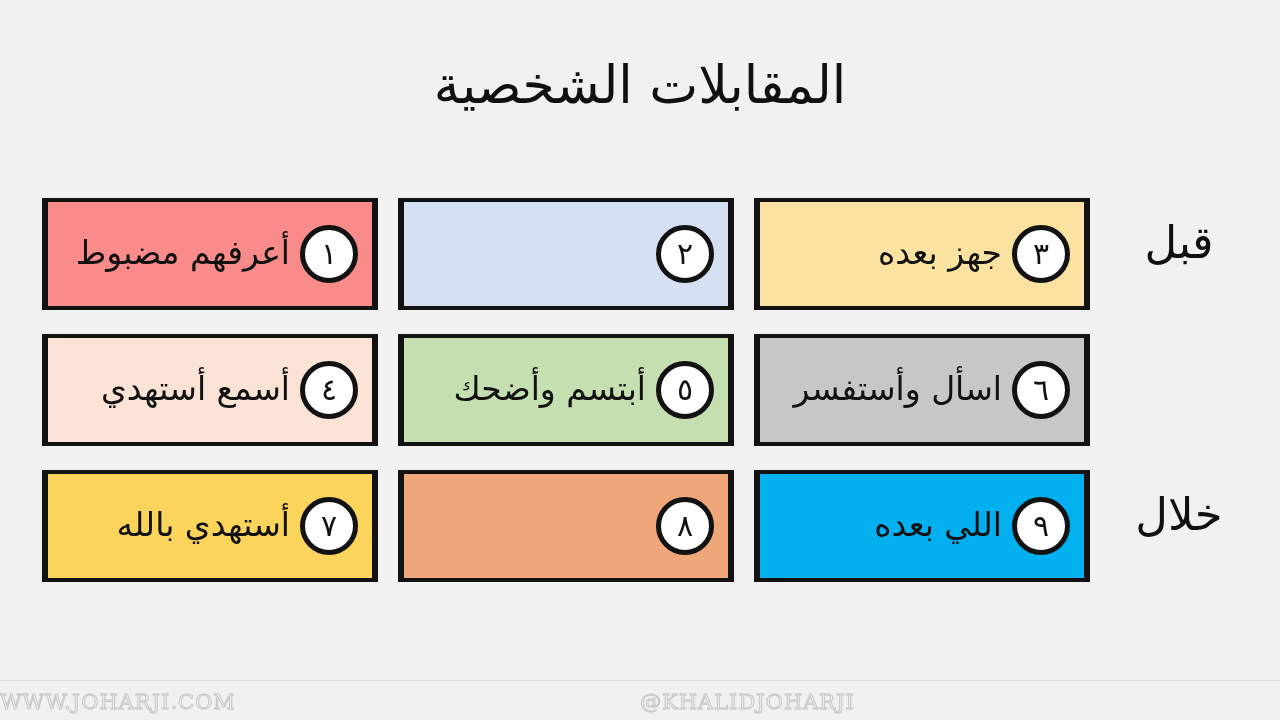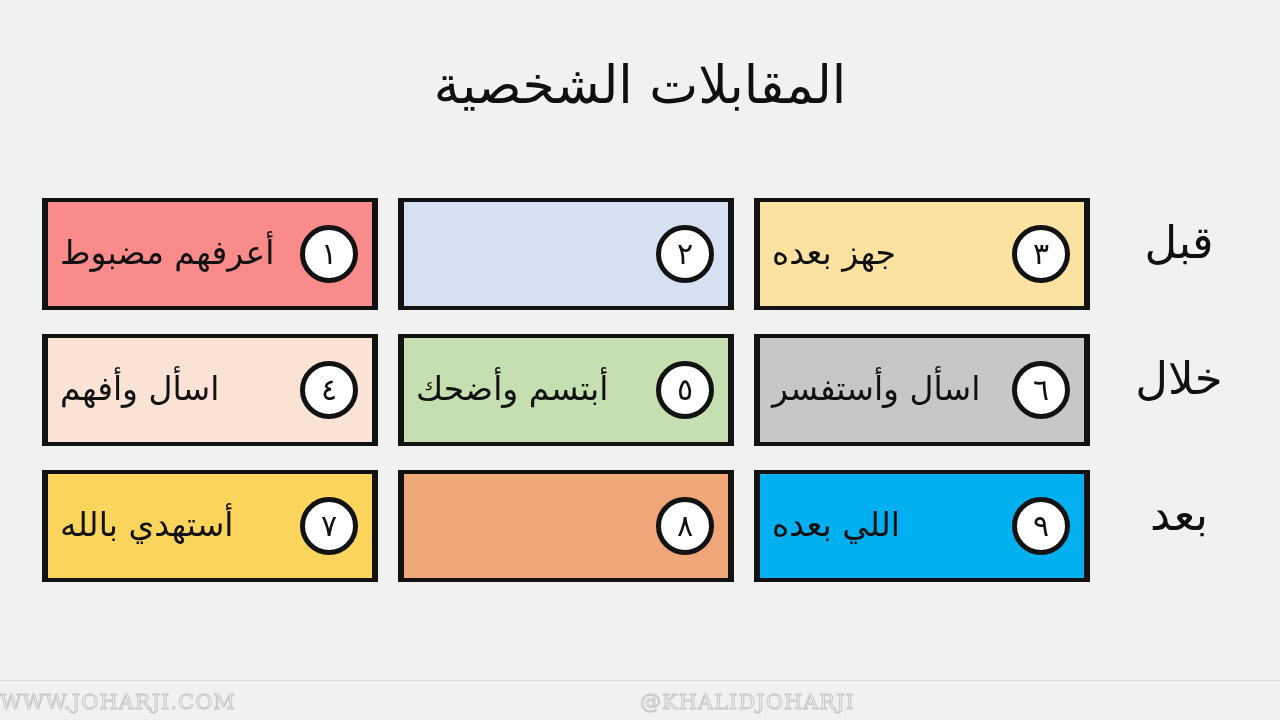--- a/index.html
+++ b/index.html
@@ -88,21 +88,21 @@
     align-items: center;
     justify-content: center;
     font-size: 30px;
     color: #111111;
     line-height: 1;
     margin-left: 10px;
   }
 
   .card-text {
     flex: 1 1 auto;
-    text-align: left;
+    text-align: right;
     font-size: 33px;
     color: #111111;
     line-height: 1.1;
     white-space: nowrap;
     padding-bottom: 2px;
   }
 
   
   #row-labels {
     position: absolute;
@@ -178,21 +178,21 @@
       </div>
       <div class="card" style="background-color: rgb(251, 226, 160);">
         <div class="badge">٣</div>
         <div class="card-text">جهز بعده</div>
       </div>
     </div>
 
     <div class="row">
       <div class="card" style="background-color: rgb(250, 227, 212);">
         <div class="badge">٤</div>
-        <div class="card-text">اسأل وأفهم</div>
+        <div class="card-text">أسمع أستهدي</div>
       </div>
       <div class="card" style="background-color: rgb(197, 223, 176);">
         <div class="badge">٥</div>
         <div class="card-text">أبتسم وأضحك</div>
       </div>
       <div class="card" style="background-color: rgb(199, 199, 199);">
         <div class="badge">٦</div>
         <div class="card-text">اسأل وأستفسر</div>
       </div>
     </div>
@@ -209,21 +209,20 @@
         <div class="badge">٩</div>
         <div class="card-text">اللي بعده</div>
       </div>
     </div>
 
   </div>
 
   <div id="row-labels">
     <div class="row-label">قبل</div>
     <div class="row-label">خلال</div>
-    <div class="row-label">بعد</div>
   </div>
 
   <div id="footer-divider"></div>
 
   <div id="footer">
     <div class="footer-item">@KHALIDJOHARJI</div>
     <div class="footer-item">WWW.JOHARJI.COM</div>
   </div>
 
 </div>

